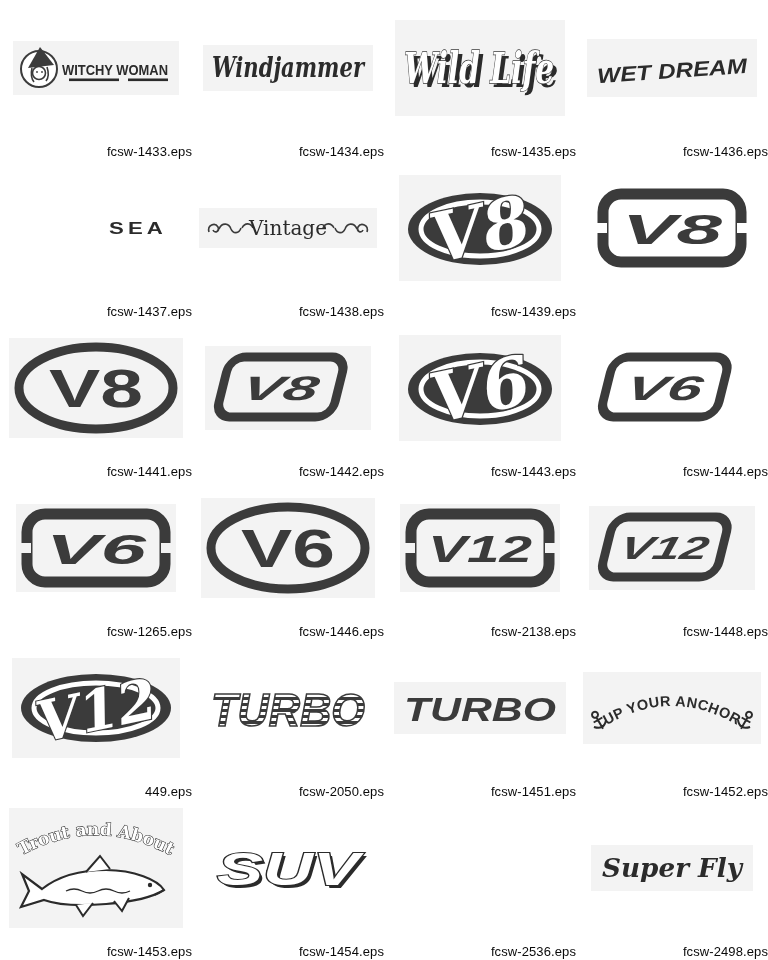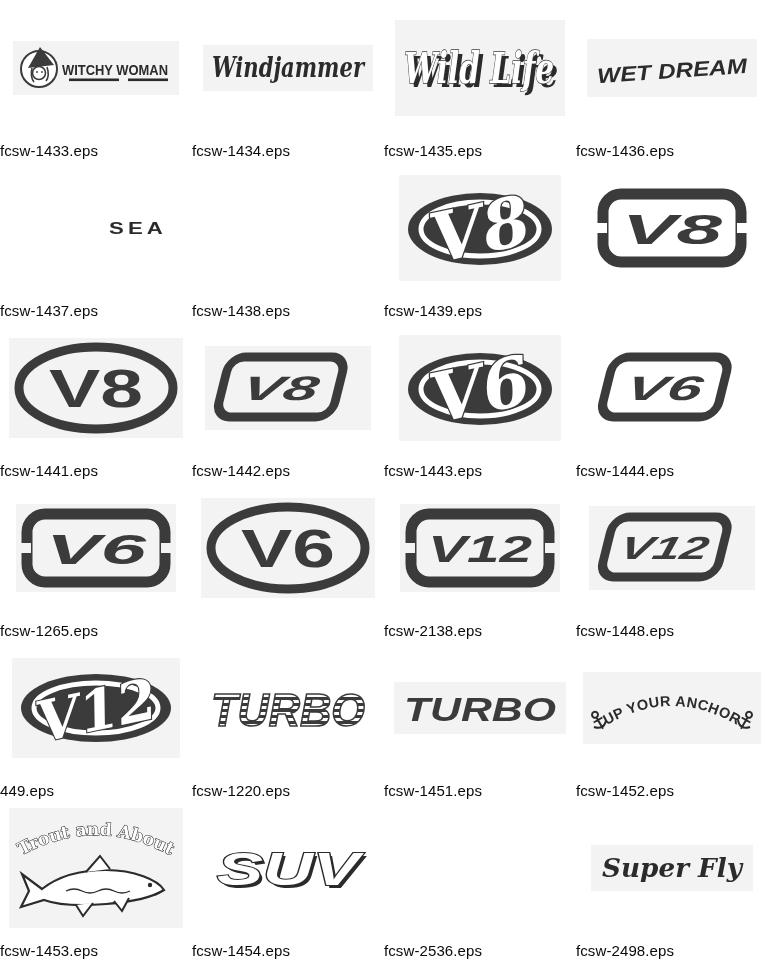--- a/index.html
+++ b/index.html
@@ -6,22 +6,22 @@
     --ink:#3b3b3b; --ink_dark:#2b2b2b; --thumb_bg:#f3f3f3;
     --label_color:#0a0a0a; --page_bg:#ffffff;
   }
   *{margin:0;padding:0;box-sizing:border-box}
   html,body{background:var(--page_bg);}
   body{width:768px;height:960px;overflow:hidden;font-family:"Liberation Sans",sans-serif;}
   .grid{display:grid;grid-template-columns:repeat(4,192px);grid-auto-rows:160px;width:648px;}
   .cell{position:relative;display:flex;align-items:center;justify-content:center;}
   .thumb{display:flex;align-items:center;justify-content:center;margin-bottom:24px;}
   .panel{background:var(--thumb_bg);padding:4px 5px;}
-  .cap{position:absolute;bottom:1px;left:0;right:0;text-align:left;
-       font-size:15px;color:var(--label_color);letter-spacing:0.1px;}
+  .cap{position:absolute;bottom:1px;left:0;right:0;text-align:right;
+       font-size:13px;color:var(--label_color);letter-spacing:0.1px;}
   .shift-right{justify-content:flex-end;padding-right:18px;}
   svg{display:block;overflow:hidden;}
   svg text{font-family:"Liberation Sans",sans-serif;}
   .serif{font-family:"DejaVu Serif",serif;}
   .fI{fill:var(--ink);} .fD{fill:var(--ink_dark);} .fW{fill:#ffffff;} .fP{fill:var(--thumb_bg);}
   .fN{fill:none;} .sI{stroke:var(--ink);} .sD{stroke:var(--ink_dark);} .sW{stroke:#ffffff;}
   .po{paint-order:stroke;}
 </style>
 </head>
 <body>
@@ -80,20 +80,31 @@
   <figure class="cell shift-right">
     <div class="thumb">
       <svg width="72" height="22" viewBox="0 0 72 22">
         <text x="36" y="17" text-anchor="middle" class="fD" font-size="16" font-weight="bold" letter-spacing="3" textLength="58" lengthAdjust="spacingAndGlyphs">SEA</text>
       </svg>
     </div>
     <figcaption class="cap">fcsw-1437.eps</figcaption>
   </figure>
 
   <figure class="cell">
+    <div class="thumb panel">
+      <svg width="168" height="32" viewBox="0 0 168 32">
+        <g>
+          <path class="sI fN" stroke-width="1.6" d="M5,20 c-2,-7 6,-10 9,-5 c2,4 -3,7 -5,3 M15,17 c3,-7 10,-6 12,0 c2,5 8,5 10,-1 M38,16 c3,-6 9,-5 11,0"></path>
+        </g>
+        <text x="84" y="23" text-anchor="middle" class="fD serif" font-size="20">Vintage</text>
+        <g transform="translate(168,0) scale(-1,1)">
+          <path class="sI fN" stroke-width="1.6" d="M5,20 c-2,-7 6,-10 9,-5 c2,4 -3,7 -5,3 M15,17 c3,-7 10,-6 12,0 c2,5 8,5 10,-1 M38,16 c3,-6 9,-5 11,0"></path>
+        </g>
+      </svg>
+    </div>
     <figcaption class="cap">fcsw-1438.eps</figcaption>
   </figure>
 
   <figure class="cell">
     <div class="thumb panel">
       <svg width="152" height="98" viewBox="0 0 152 98">
         <ellipse class="fI" cx="76" cy="50" rx="72" ry="36"></ellipse>
         <ellipse class="fN sW" cx="76" cy="50" rx="59" ry="27" stroke-width="5"></ellipse>
         <g transform="rotate(-12 76 50)">
           <text x="76" y="74" text-anchor="middle" class="fW sI po serif" stroke-width="2.5" font-size="68" font-style="italic" font-weight="bold">V8</text>
@@ -173,20 +184,21 @@
     <figcaption class="cap">fcsw-1265.eps</figcaption>
   </figure>
 
   <figure class="cell">
     <div class="thumb panel">
       <svg width="164" height="92" viewBox="0 0 164 92">
         <ellipse class="fN sI" cx="82" cy="46" rx="77" ry="41" stroke-width="9"></ellipse>
         <text x="82" y="65" text-anchor="middle" class="fI" font-size="54" font-weight="bold" textLength="94" lengthAdjust="spacingAndGlyphs">V6</text>
       </svg>
     </div>
+    <figcaption class="cap">fcsw-1446.eps</figcaption>
   </figure>
 
   <figure class="cell">
     <div class="thumb panel">
       <svg width="150" height="80" viewBox="0 0 150 80">
         <rect class="fN sI" x="6" y="6" width="138" height="68" rx="18" stroke-width="11"></rect>
         <rect class="fP" x="-1" y="35" width="11" height="10"></rect>
         <rect class="fP" x="140" y="35" width="11" height="10"></rect>
         <text x="75" y="54" text-anchor="middle" class="fI" font-size="37" font-weight="bold" font-style="italic" textLength="104" lengthAdjust="spacingAndGlyphs">V12</text>
       </svg>
@@ -224,21 +236,21 @@
       <svg width="162" height="58" viewBox="0 0 162 58">
         <defs>
           <pattern id="stp" patternUnits="userSpaceOnUse" width="6" height="6">
             <rect width="6" height="6" fill="#ffffff"></rect>
             <rect width="6" height="3" fill="#3b3b3b"></rect>
           </pattern>
         </defs>
         <text x="81" y="47" text-anchor="middle" fill="url(#stp)" class="sI" stroke-width="1.6" font-size="46" font-weight="bold" font-style="italic" textLength="154" lengthAdjust="spacingAndGlyphs">TURBO</text>
       </svg>
     </div>
-    <figcaption class="cap">fcsw-1220.eps</figcaption>
+    <figcaption class="cap">fcsw-2050.eps</figcaption>
   </figure>
 
   <figure class="cell">
     <div class="thumb panel">
       <svg width="162" height="44" viewBox="0 0 162 44">
         <text x="81" y="35" text-anchor="middle" class="fI" font-size="34" font-weight="bold" font-style="italic" textLength="152" lengthAdjust="spacingAndGlyphs">TURBO</text>
       </svg>
     </div>
     <figcaption class="cap">fcsw-1451.eps</figcaption>
   </figure>

